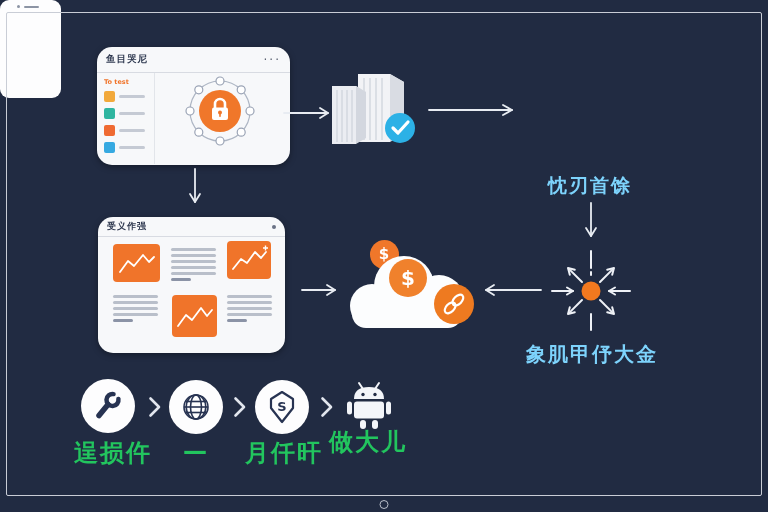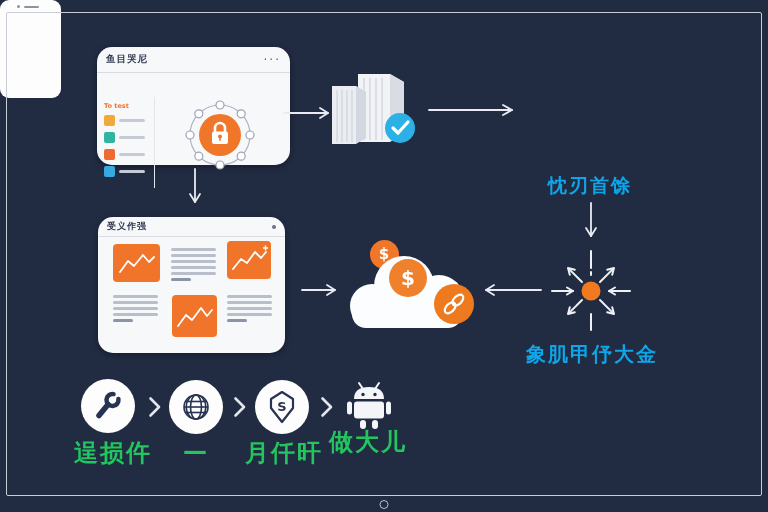--- a/index.html
+++ b/index.html
@@ -11,39 +11,39 @@
   .window{position:absolute;background:#f7f8fa;border-radius:15px;box-shadow:0 2px 6px rgba(0,0,0,.35);}
   .titlebar{display:flex;align-items:center;justify-content:space-between;
             border-bottom:1px solid #d8dbe2;padding:0 9px;box-sizing:border-box;}
   .wtitle{font-size:9.5px;font-weight:bold;color:#2f3950;letter-spacing:1px;}
   .wdots{font-size:12px;color:#596070;letter-spacing:2px;line-height:1;}
   .wdot{width:4px;height:4px;border-radius:2px;background:#6a7285;}
 
   
   #win1{left:97px;top:47px;width:193px;height:118px;}
   #win1 .titlebar{height:26px;}
-  #win1 .body{display:flex;height:91px;margin-top:24px;}
+  #win1 .body{display:flex;height:91px;}
   #win1 .sidebar{width:58px;border-right:1px solid #e2e5ea;padding:5px 7px;box-sizing:border-box;}
   .sb-heading{font-size:6.5px;font-weight:bold;color:#f0742a;margin-bottom:5px;}
   .sb-row{display:flex;align-items:center;gap:4px;margin-bottom:6px;}
   .sb-swatch{width:11px;height:11px;border-radius:2px;flex:0 0 auto;}
   .sb-bar{width:26px;height:3px;border-radius:2px;background:#c5cad4;}
   #win1 .main{flex:1;position:relative;}
 
   
   #win2{left:98px;top:217px;width:187px;height:136px;}
   #win2 .titlebar{height:20px;}
   #win2 .wtitle{font-size:9px;}
   .card{position:absolute;background:#f0742a;border-radius:4px;}
   .tlines{position:absolute;display:flex;flex-direction:column;gap:3.4px;}
   .tl{height:2.6px;width:45px;border-radius:1.5px;background:#b9bfca;}
   .tl.short{width:20px;background:#8b93a6;}
 
   
-  .caption{position:absolute;text-align:center;color:#0ea5e9;font-weight:bold;
+  .caption{position:absolute;text-align:center;color:#7dd3fc;font-weight:bold;
            letter-spacing:2px;white-space:nowrap;}
 
   
   #phone{left:558px;top:62px;width:61px;height:98px;background:#fdfdfe;border-radius:9px;}
   #phone .cam{position:absolute;left:17px;top:5px;width:3px;height:3px;border-radius:50%;background:#8c94a4;}
   #phone .spk{position:absolute;left:24px;top:5.5px;width:15px;height:2.5px;border-radius:2px;background:#8c94a4;}
   #phone .screen{position:absolute;left:6px;top:12px;right:6px;bottom:16px;border:1px solid #c9cdd6;
                  border-radius:2px;display:flex;align-items:center;justify-content:center;}
   #phone .homebtn{position:absolute;left:50%;bottom:3px;transform:translateX(-50%);
                   width:9px;height:9px;border:1.4px solid #b9bec9;border-radius:50%;box-sizing:border-box;}

